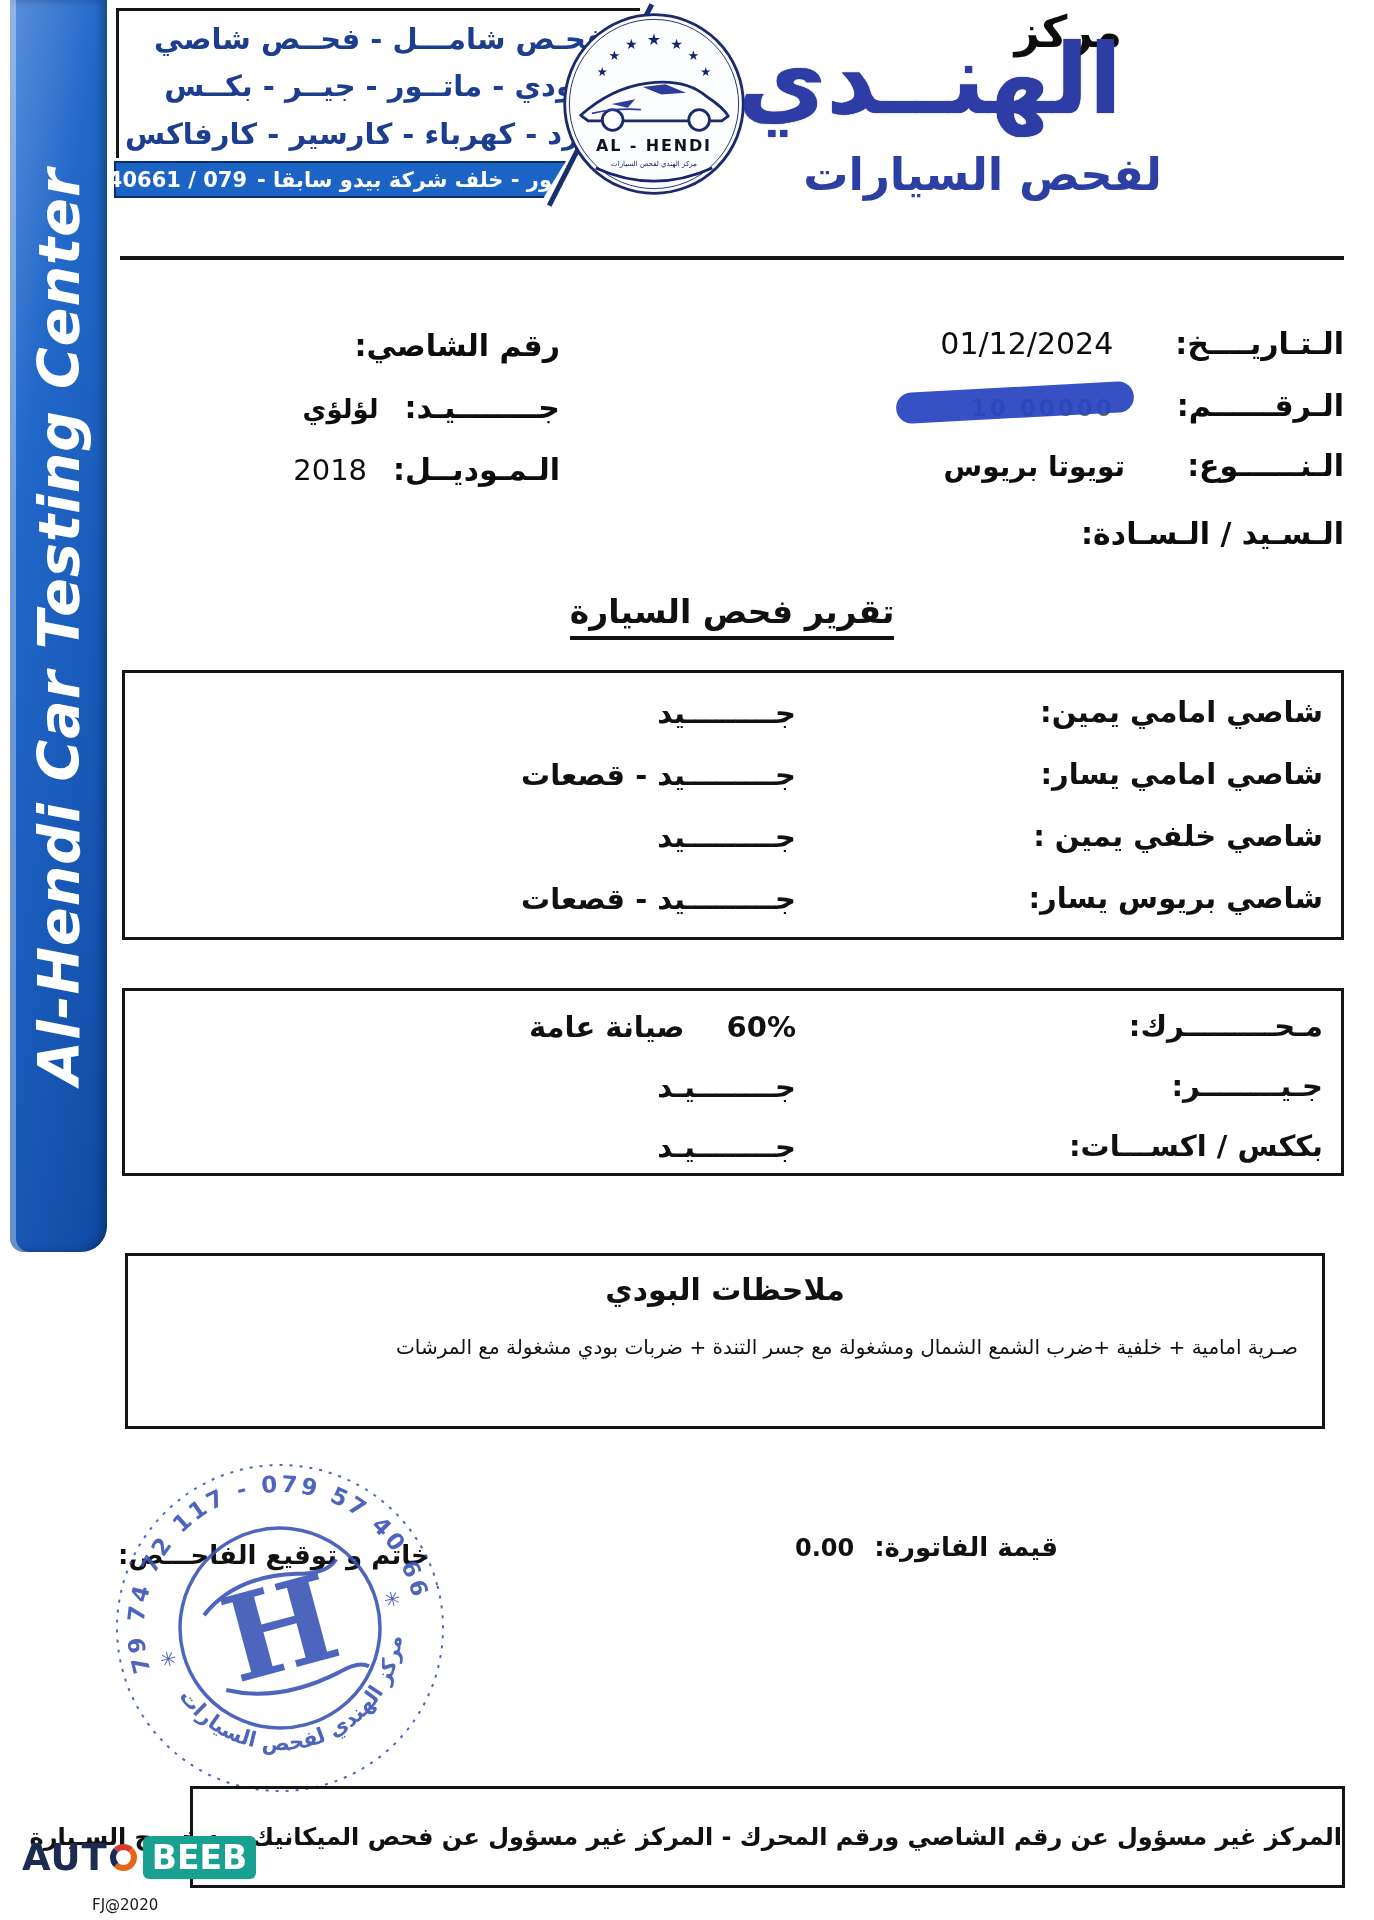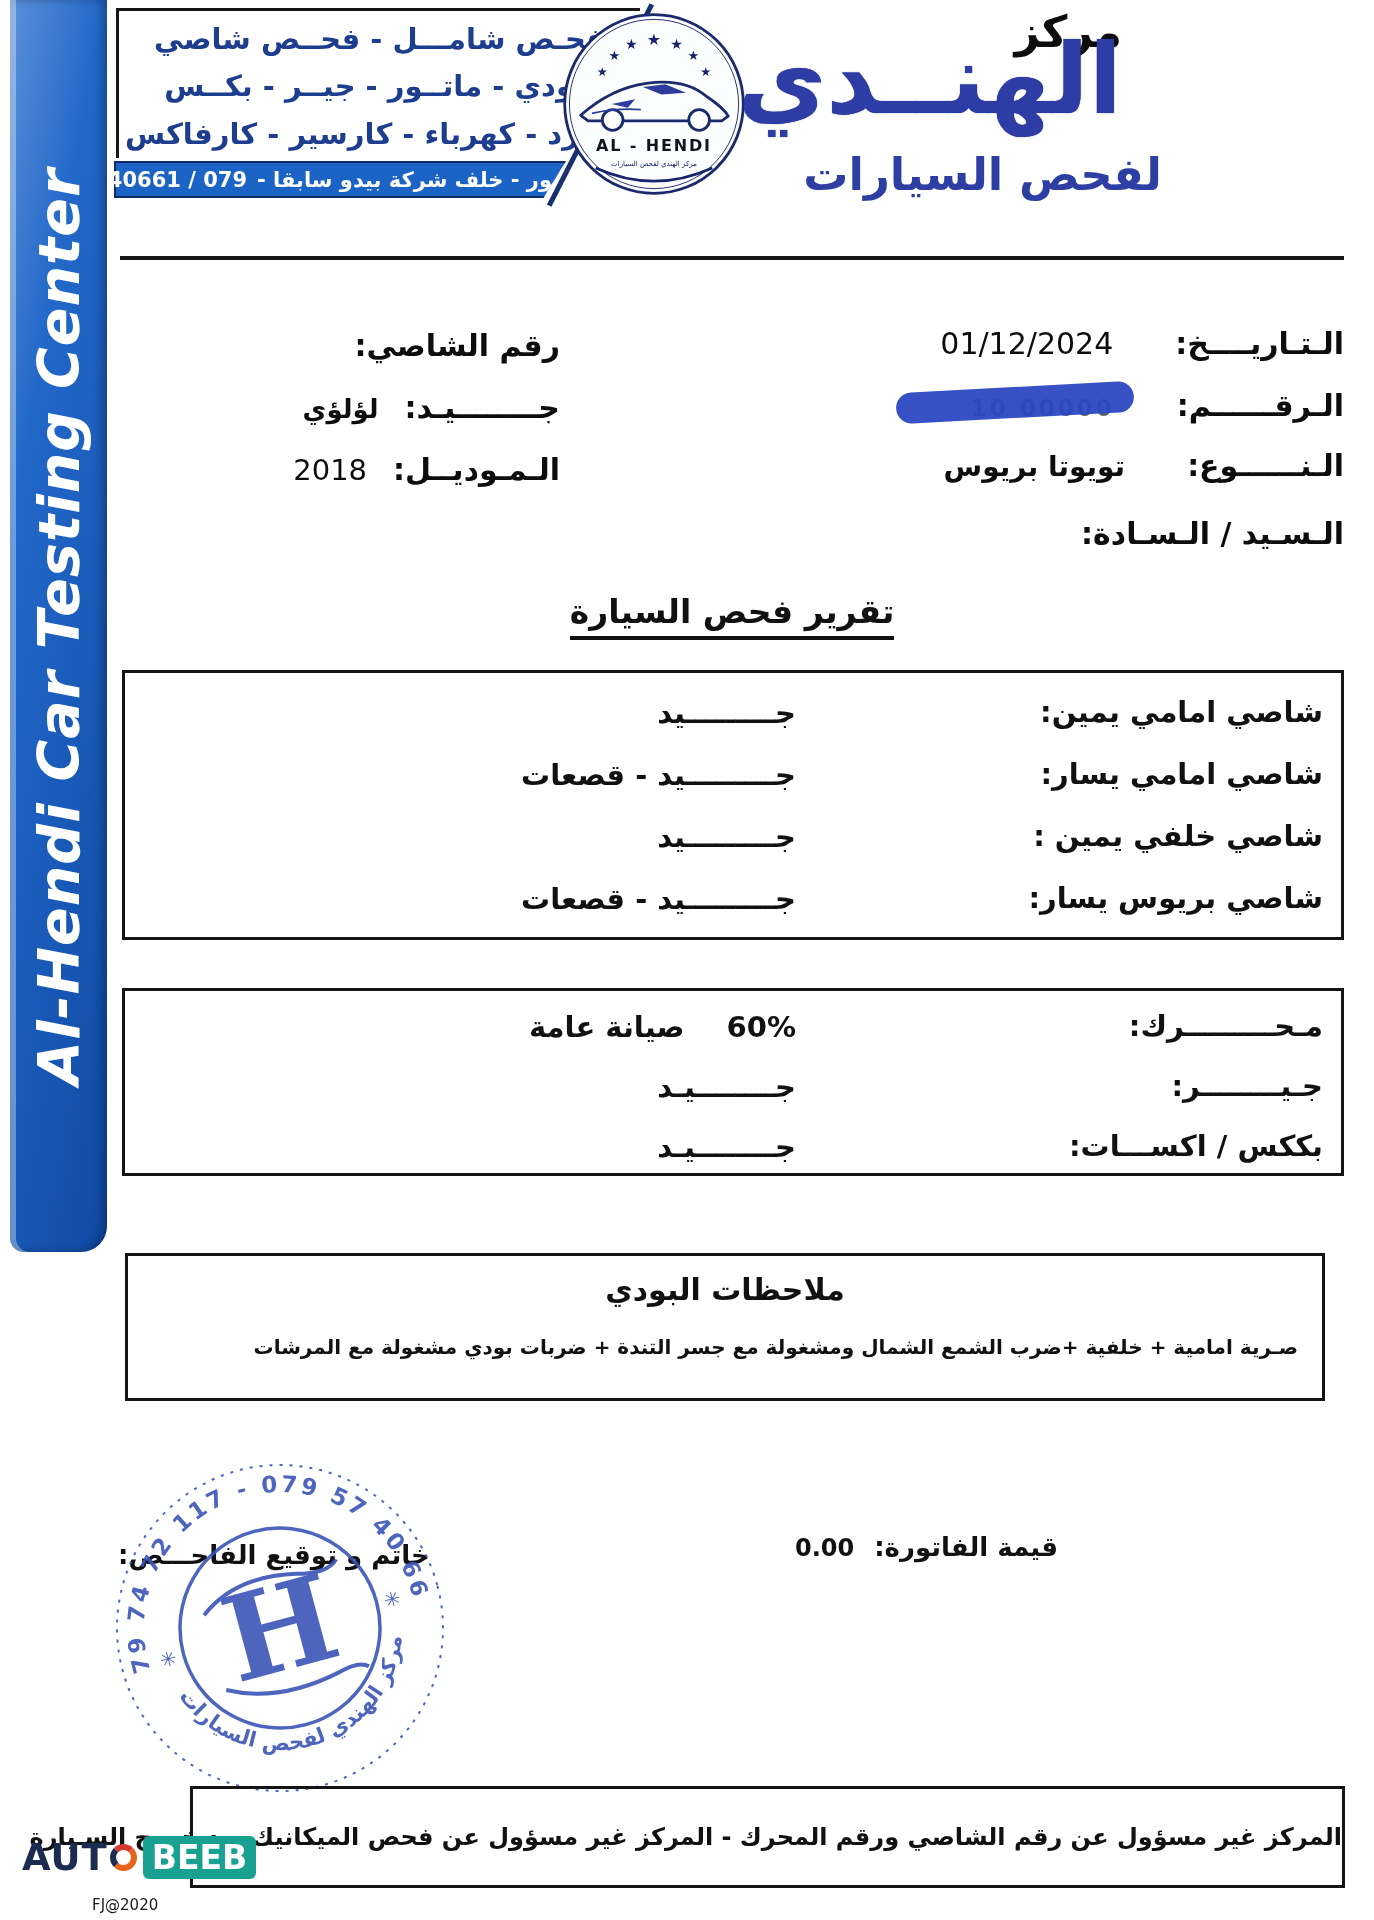--- a/index.html
+++ b/index.html
@@ -49,30 +49,30 @@
   .redact{position:absolute;left:-14px;top:-1px;width:238px;height:31px;background:#2a46c0;
     border-radius:16px;transform:rotate(-3deg);opacity:.94;}
 
   
   .report-title{position:absolute;left:120px;top:592px;width:1224px;text-align:center;}
   .report-title span{display:inline-block;direction:rtl;font-size:33px;font-weight:bold;
     border-bottom:4px solid #111;padding-bottom:5px;}
   .box{position:absolute;border:3px solid #141414;background:#fff;}
   .box1{left:122px;top:670px;width:1222px;height:270px;padding-top:22px;}
   .box2{left:122px;top:988px;width:1222px;height:188px;padding-top:18px;}
-  .box3{left:125px;top:1253px;width:1200px;height:148px;}
+  .box3{left:125px;top:1253px;width:1200px;height:176px;}
   .crow{position:relative;height:62px;direction:rtl;padding-right:18px;
     font-size:29px;font-weight:bold;white-space:nowrap;}
   .cval{position:absolute;right:545px;top:1px;direction:rtl;white-space:nowrap;
     font-size:29px;font-weight:bold;}
   .mval{position:absolute;right:545px;top:1px;display:inline-flex;direction:rtl;gap:42px;
     font-size:29px;font-weight:bold;white-space:nowrap;}
   .notes-title{text-align:center;direction:rtl;font-size:30px;font-weight:bold;margin-top:16px;}
   .notes-text{direction:rtl;text-align:right;padding:0 24px;margin-top:24px;
-    font-size:20px;font-weight:bold;line-height:1.6;}
+    font-size:20px;font-weight:normal;line-height:1.6;}
 
   
   .stamp-label{position:absolute;left:118px;top:1540px;direction:rtl;
     font-size:26px;font-weight:bold;white-space:nowrap;}
   .invoice{position:absolute;right:316px;top:1532px;direction:rtl;display:flex;gap:20px;
     align-items:baseline;font-size:26px;font-weight:bold;white-space:nowrap;}
   .invoice .fvalue{font-size:24px;}
   .stamp{position:absolute;left:100px;top:1448px;width:360px;height:360px;
     transform:rotate(-15deg);opacity:.9;}
   .footer-box{position:absolute;left:190px;top:1786px;width:1155px;height:102px;

